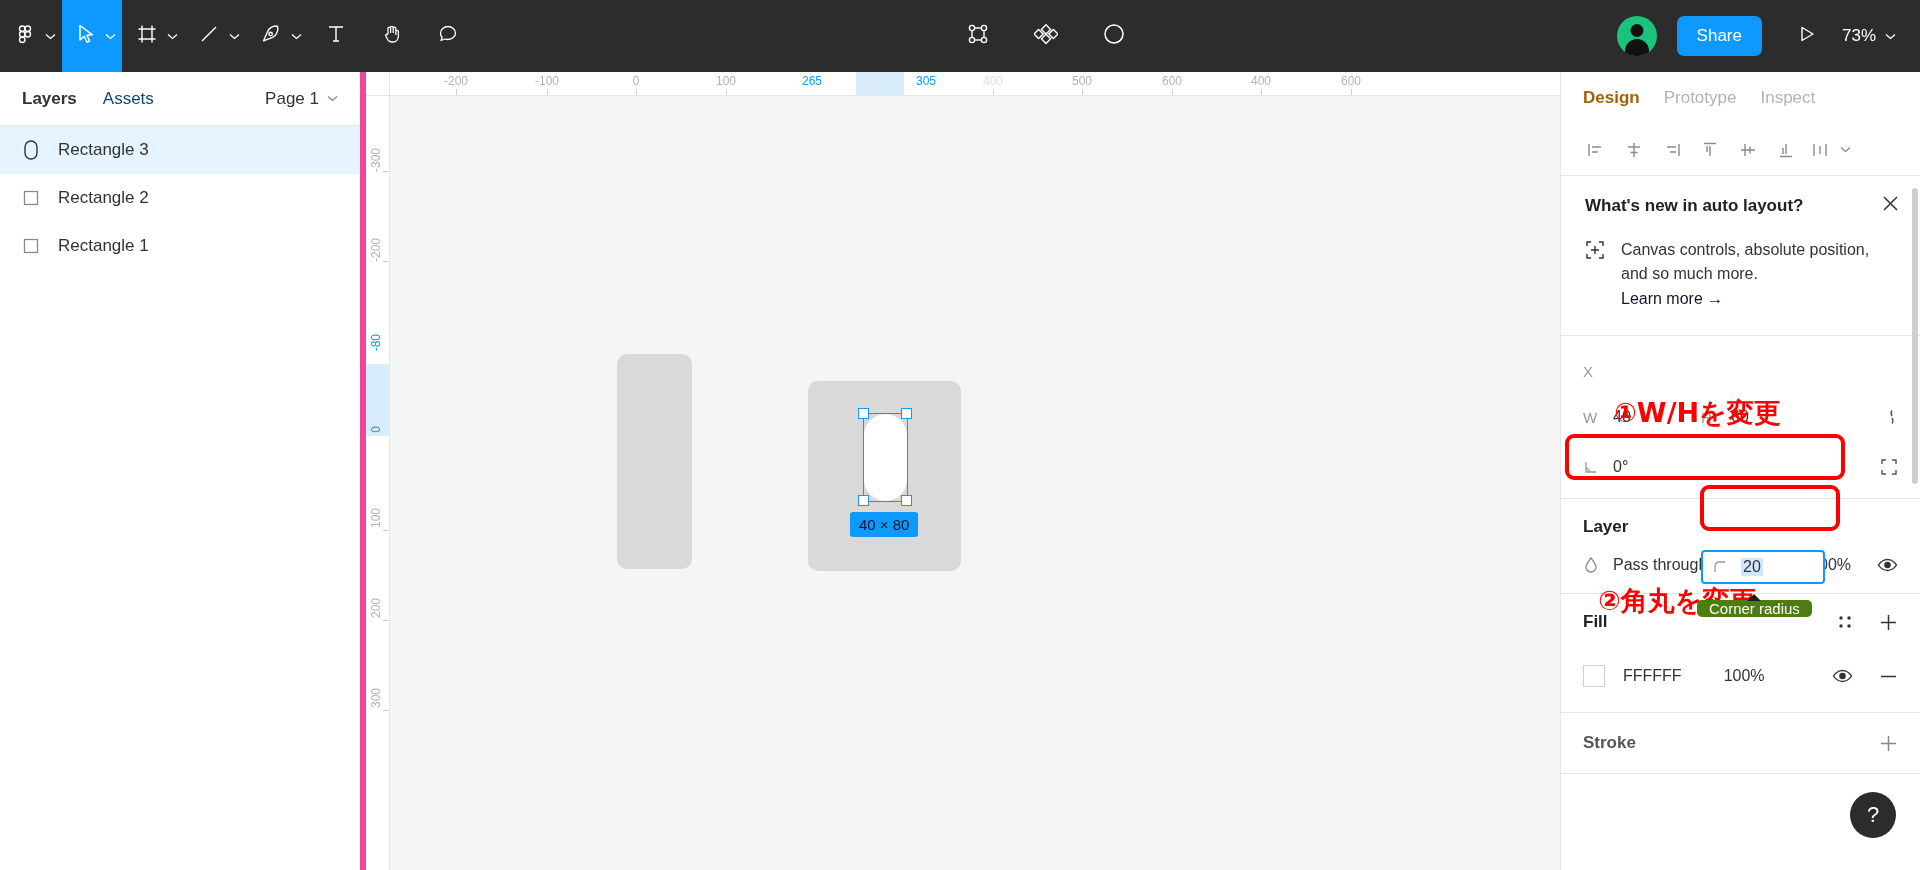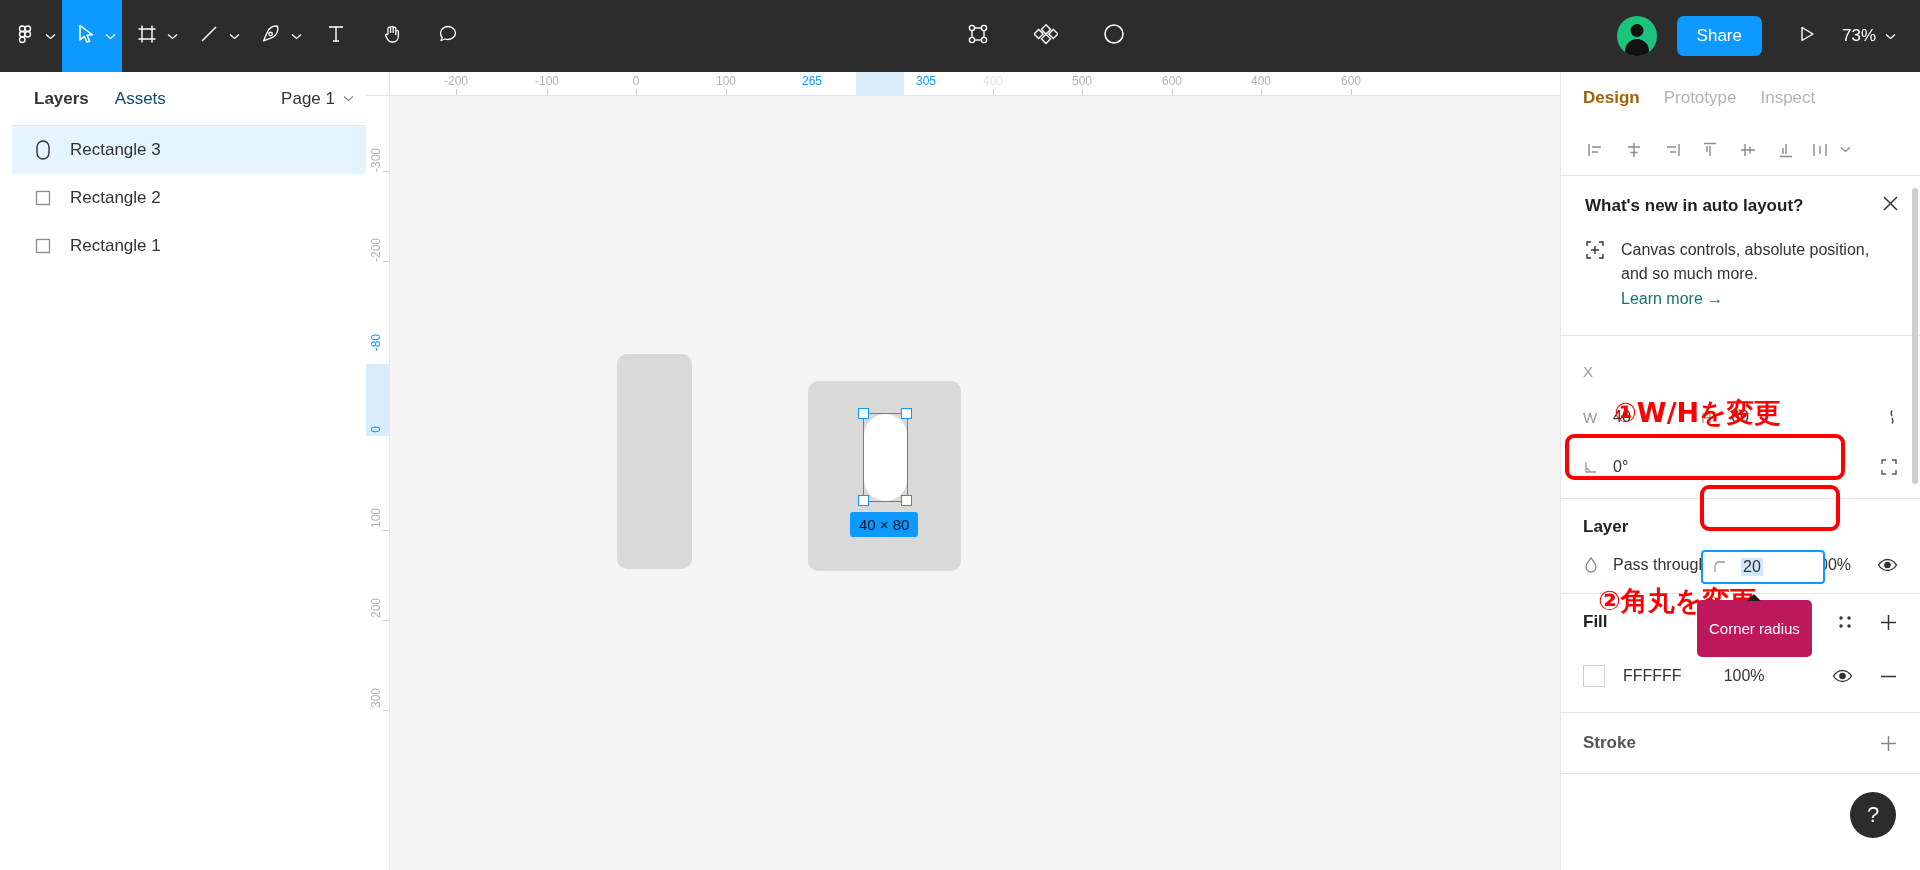--- a/index.html
+++ b/index.html
@@ -56,24 +56,24 @@
     width: 46px; height: 72px; display: flex; align-items: center;
     justify-content: center; color: #fff;
   }
   .zoom-btn {
     display: flex; align-items: center; color: #fff;
     font-size: 17px; height: 72px; padding-right: 24px; padding-left: 12px;
   }
 
   
   .left-panel {
-    position: absolute; top: 72px; left: 12px;
+    position: absolute; top: 72px; left: 0;
     width: 366px; height: 798px;
     background: #ffffff;
-    border-right: 2px solid #ec4899;
+    border-right: 6px solid #ec4899;
   }
   .lp-tabs {
     height: 54px; display: flex; align-items: center;
     padding: 0 22px; border-bottom: 1px solid #e6e6e6;
   }
   .lp-tab { font-size: 17px; color: #0c4a6e; margin-right: 26px; }
   .lp-tab.active { color: #333; font-weight: bold; }
   .lp-page {
     margin-left: auto; display: flex; align-items: center;
     font-size: 17px; color: #333;
@@ -179,21 +179,21 @@
     width: 38px; height: 38px; display: flex;
     align-items: center; justify-content: center; color: #8a8a8a;
   }
 
   .rp-promo { padding: 20px 24px 24px 24px; position: relative; border-bottom: 1px solid #e6e6e6; }
   .promo-title { font-size: 17px; font-weight: bold; color: #222; }
   .promo-close { position: absolute; right: 20px; top: 18px; color: #333; }
   .promo-body { display: flex; margin-top: 22px; gap: 16px; }
   .promo-icon { color: #333; flex: 0 0 auto; padding-top: 2px; }
   .promo-text { font-size: 16px; line-height: 1.48; color: #333; }
-  .promo-link { color: #0f766e; display: inline-block; margin-top: 2px; }
+  .promo-link { color: #0f172a; display: inline-block; margin-top: 2px; }
 
   .rp-sec { padding: 0 22px; }
   .prop-row {
     display: flex; align-items: center; height: 42px;
   }
   .prop-field {
     display: flex; align-items: center; width: 118px;
     font-size: 16px; color: #333;
   }
   .prop-key {
@@ -220,22 +220,22 @@
   .anno-red-box {
     position: absolute; border: 4px solid #ff0000; border-radius: 9px;
     pointer-events: none; z-index: 30;
   }
   .anno-text {
     position: absolute; color: #ff0000; z-index: 31;
     font-family: "DejaVu Sans", sans-serif; font-weight: bold;
     font-size: 27px; white-space: nowrap; pointer-events: none;
   }
   .tooltip {
-    position: absolute; background: #be185d; color: #fff;
-    font-size: 15px; padding: 20px 12px; border-radius: 5px;
+    position: absolute; background: #4d7c0f; color: #fff;
+    font-size: 15px; padding: 0 12px; border-radius: 5px;
     z-index: 32; white-space: nowrap;
   }
   .tooltip::before {
     content: ""; position: absolute; top: -6px; left: 50%;
     transform: translateX(-50%);
     border-left: 7px solid transparent; border-right: 7px solid transparent;
     border-bottom: 7px solid #1e1e1e;
   }
   .radius-input {
     position: absolute; border: 2px solid #0d99ff; border-radius: 4px;

